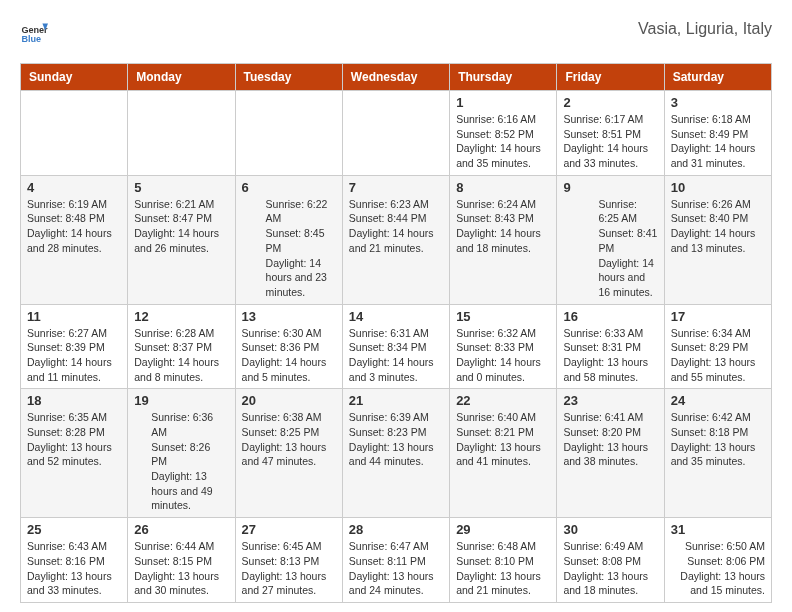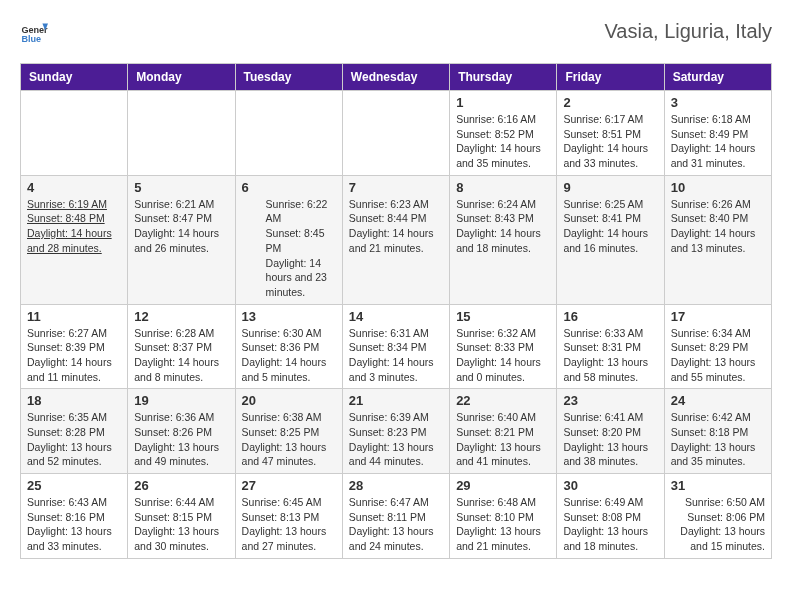--- a/index.html
+++ b/index.html
@@ -27,30 +27,30 @@
     }
     .title-section {
       text-align: right;
     }
     .month-year {
       font-size: 38px;
       font-weight: normal;
       color: #333;
     }
     .location {
-      font-size: 20px;
+      font-size: 16px;
       color: #555;
     }
     .calendar {
       width: 100%;
       border-collapse: collapse;
       font-size: 11px;
     }
     .calendar th {
-      background-color: #4c1d95;
+      background-color: #c2410c;
       color: #fff;
       text-align: left;
       padding: 6px 8px;
       font-size: 12px;
       font-weight: bold;
       border: 1px solid #ccc;
     }
     .calendar td {
       vertical-align: top;
       border: 1px solid #ccc;
@@ -130,21 +130,21 @@
         <td>
           <span class="day-number">3</span>
           <div class="day-info" style="white-space: pre-line;">Sunrise: 6:18 AM
 Sunset: 8:49 PM
 Daylight: 14 hours and 31 minutes.</div>
         </td>
       </tr>
       <tr class="row-even">
         <td>
           <span class="day-number">4</span>
-          <div class="day-info" style="white-space: pre-line; text-decoration: underline;">Sunrise: 6:19 AM
+          <div class="day-info" style="white-space: pre-line;">Sunrise: 6:19 AM
 Sunset: 8:48 PM
 Daylight: 14 hours and 28 minutes.</div>
         </td>
         <td>
           <span class="day-number">5</span>
           <div class="day-info" style="white-space: pre-line;">Sunrise: 6:21 AM
 Sunset: 8:47 PM
 Daylight: 14 hours and 26 minutes.</div>
         </td>
         <td>
@@ -160,21 +160,21 @@
 Daylight: 14 hours and 21 minutes.</div>
         </td>
         <td>
           <span class="day-number">8</span>
           <div class="day-info" style="white-space: pre-line;">Sunrise: 6:24 AM
 Sunset: 8:43 PM
 Daylight: 14 hours and 18 minutes.</div>
         </td>
         <td>
           <span class="day-number">9</span>
-          <div class="day-info" style="white-space: pre-line;">Sunrise: 6:25 AM
+          <div class="day-info" style="white-space: pre-line; margin-left: 35px;">Sunrise: 6:25 AM
 Sunset: 8:41 PM
 Daylight: 14 hours and 16 minutes.</div>
         </td>
         <td>
           <span class="day-number">10</span>
           <div class="day-info" style="white-space: pre-line;">Sunrise: 6:26 AM
 Sunset: 8:40 PM
 Daylight: 14 hours and 13 minutes.</div>
         </td>
       </tr>
@@ -224,21 +224,21 @@
       </tr>
       <tr class="row-even">
         <td>
           <span class="day-number">18</span>
           <div class="day-info" style="white-space: pre-line;">Sunrise: 6:35 AM
 Sunset: 8:28 PM
 Daylight: 13 hours and 52 minutes.</div>
         </td>
         <td>
           <span class="day-number">19</span>
-          <div class="day-info" style="white-space: pre-line;">Sunrise: 6:36 AM
+          <div class="day-info" style="white-space: pre-line; margin-left: 17px;">Sunrise: 6:36 AM
 Sunset: 8:26 PM
 Daylight: 13 hours and 49 minutes.</div>
         </td>
         <td>
           <span class="day-number">20</span>
           <div class="day-info" style="white-space: pre-line;">Sunrise: 6:38 AM
 Sunset: 8:25 PM
 Daylight: 13 hours and 47 minutes.</div>
         </td>
         <td>

